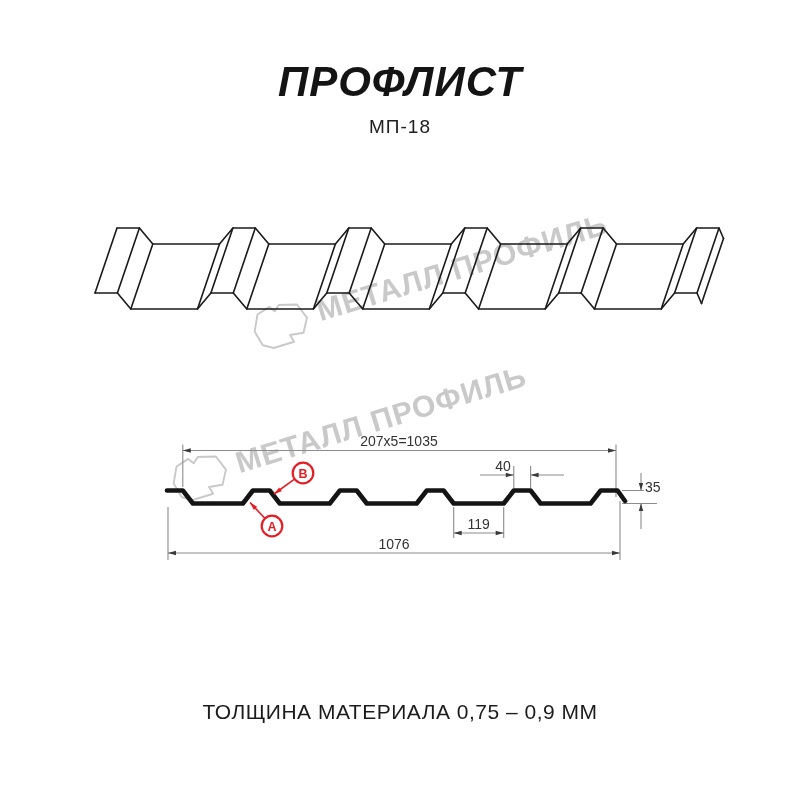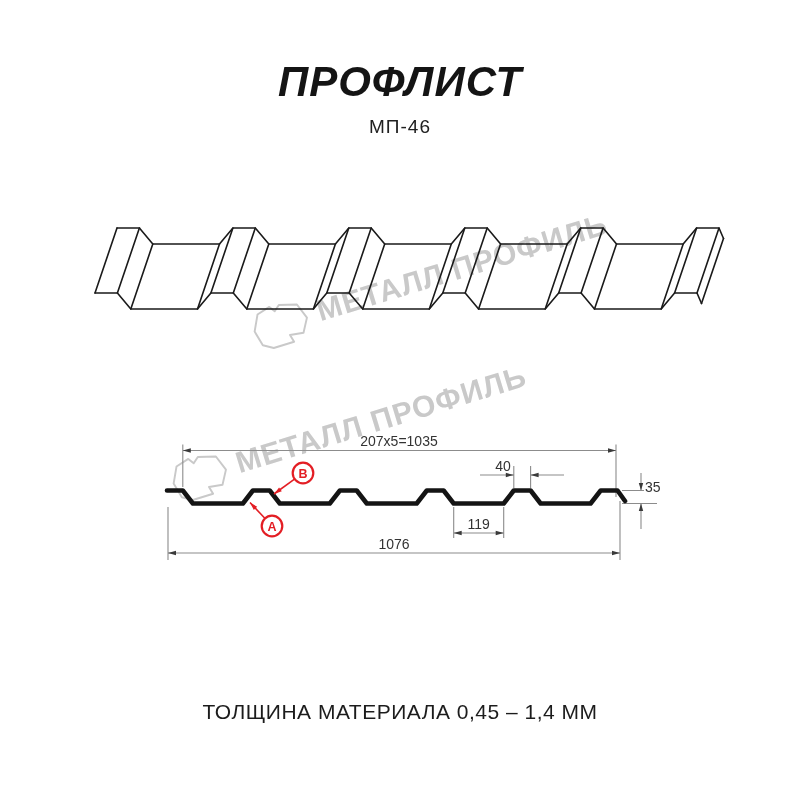--- a/index.html
+++ b/index.html
@@ -31,21 +31,21 @@
   svg.layer{position:absolute;z-index:2;}
   .dim-text{font-size:14px;fill:#333333;}
   .annot-letter{font-size:12.5px;font-weight:bold;fill:#e31e24;}
 </style>
 </head>
 <body>
 
 <div class="page">
 
   <div class="title">ПРОФЛИСТ</div>
-  <div class="subtitle">МП-46</div>
+  <div class="subtitle">МП-18</div>
 
   <div class="watermark wm1">
     <svg class="wm-logo" width="58" height="45" viewBox="0 0 60 46">
       <polygon points="2,22 10,6 24,2 28,8 34,3 52,8 58,24 50,38 36,36 38,44 16,44 6,38" fill="none" stroke="#c9c9c9" stroke-width="2" stroke-linejoin="round"></polygon>
     </svg>
     <span class="wm-text">МЕТАЛЛ ПРОФИЛЬ</span>
   </div>
 
   <div class="watermark wm2">
     <svg class="wm-logo" width="58" height="45" viewBox="0 0 60 46">
@@ -100,15 +100,15 @@
       <circle cx="303" cy="473" r="10.3" fill="#ffffff" fill-opacity="0" stroke="#e31e24" stroke-width="2.2"></circle>
       <text class="annot-letter" x="303" y="477.5" text-anchor="middle">B</text>
 
       <line x1="264.8" y1="518.3" x2="250" y2="502.5" stroke="#e31e24" stroke-width="1.6"></line>
       <polygon points="250,502.5 257.2,506.8 253.8,509.9" fill="#e31e24"></polygon>
       <circle cx="272" cy="526" r="10.3" fill="#ffffff" fill-opacity="0" stroke="#e31e24" stroke-width="2.2"></circle>
       <text class="annot-letter" x="272" y="530.5" text-anchor="middle">A</text>
     </g>
   </svg>
 
-  <div class="footer-note">ТОЛЩИНА МАТЕРИАЛА 0,45 – 1,4 ММ</div>
+  <div class="footer-note">ТОЛЩИНА МАТЕРИАЛА 0,75 – 0,9 ММ</div>
 
 </div>
 
 </body></html>

